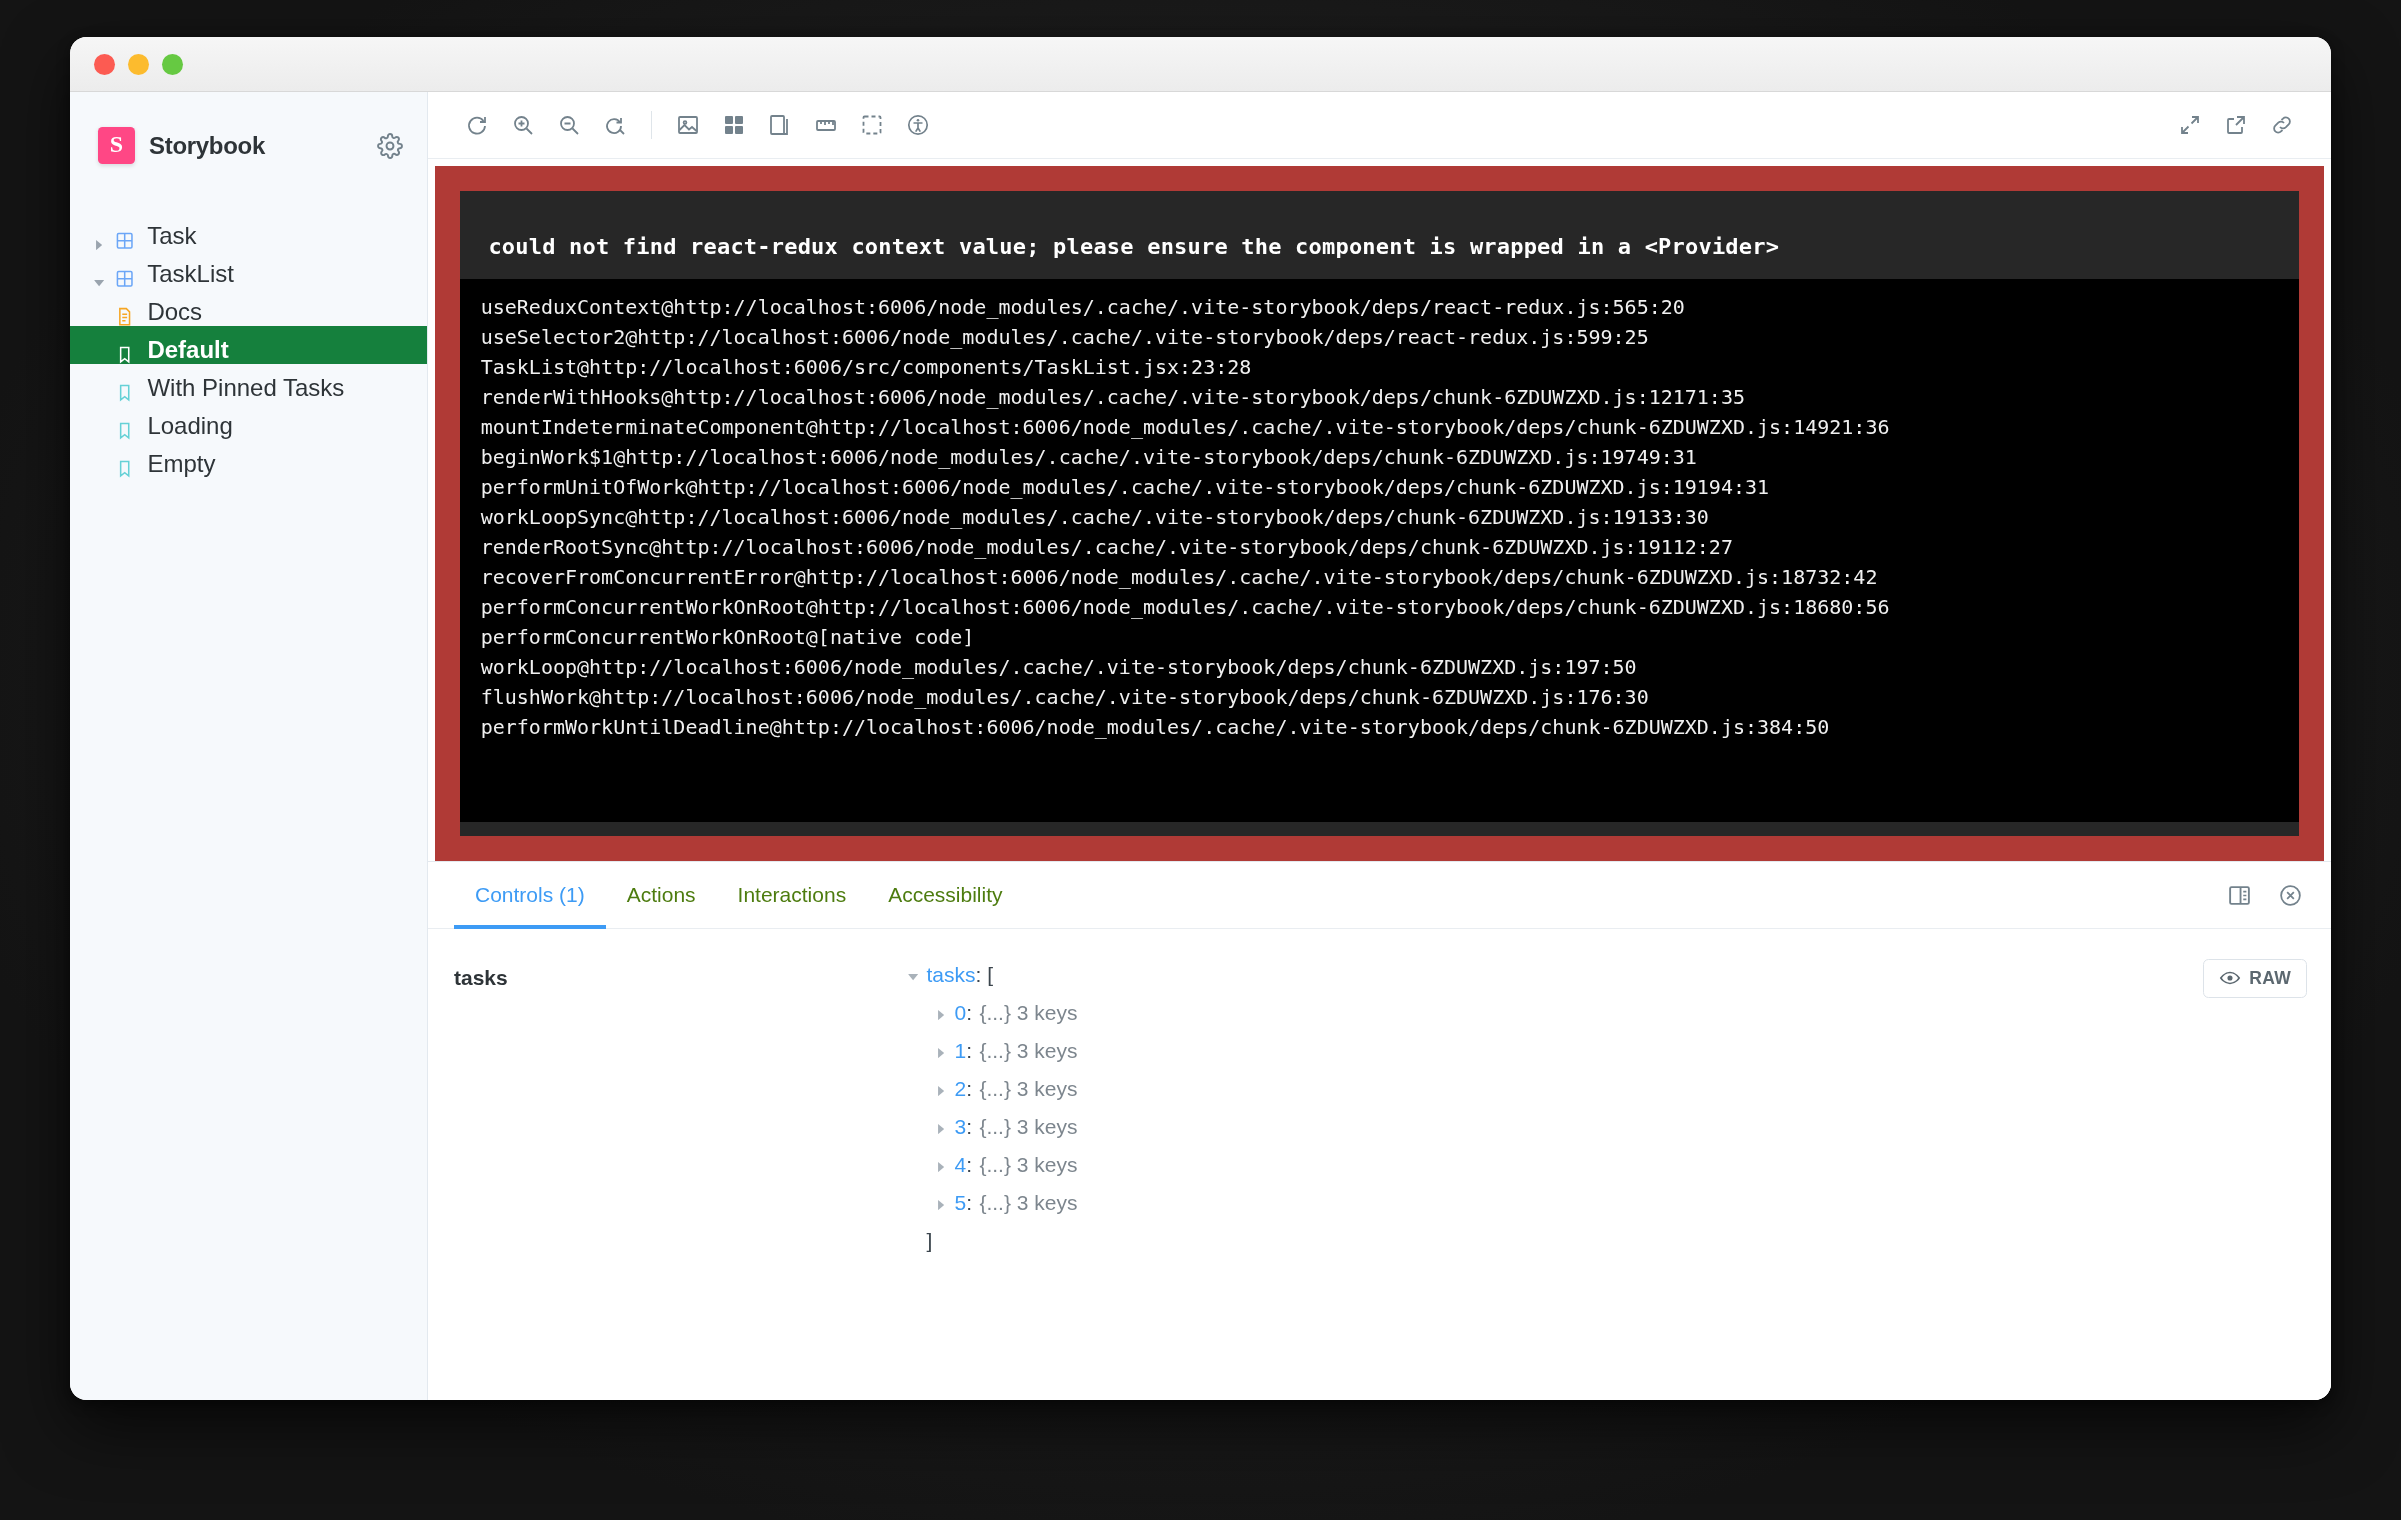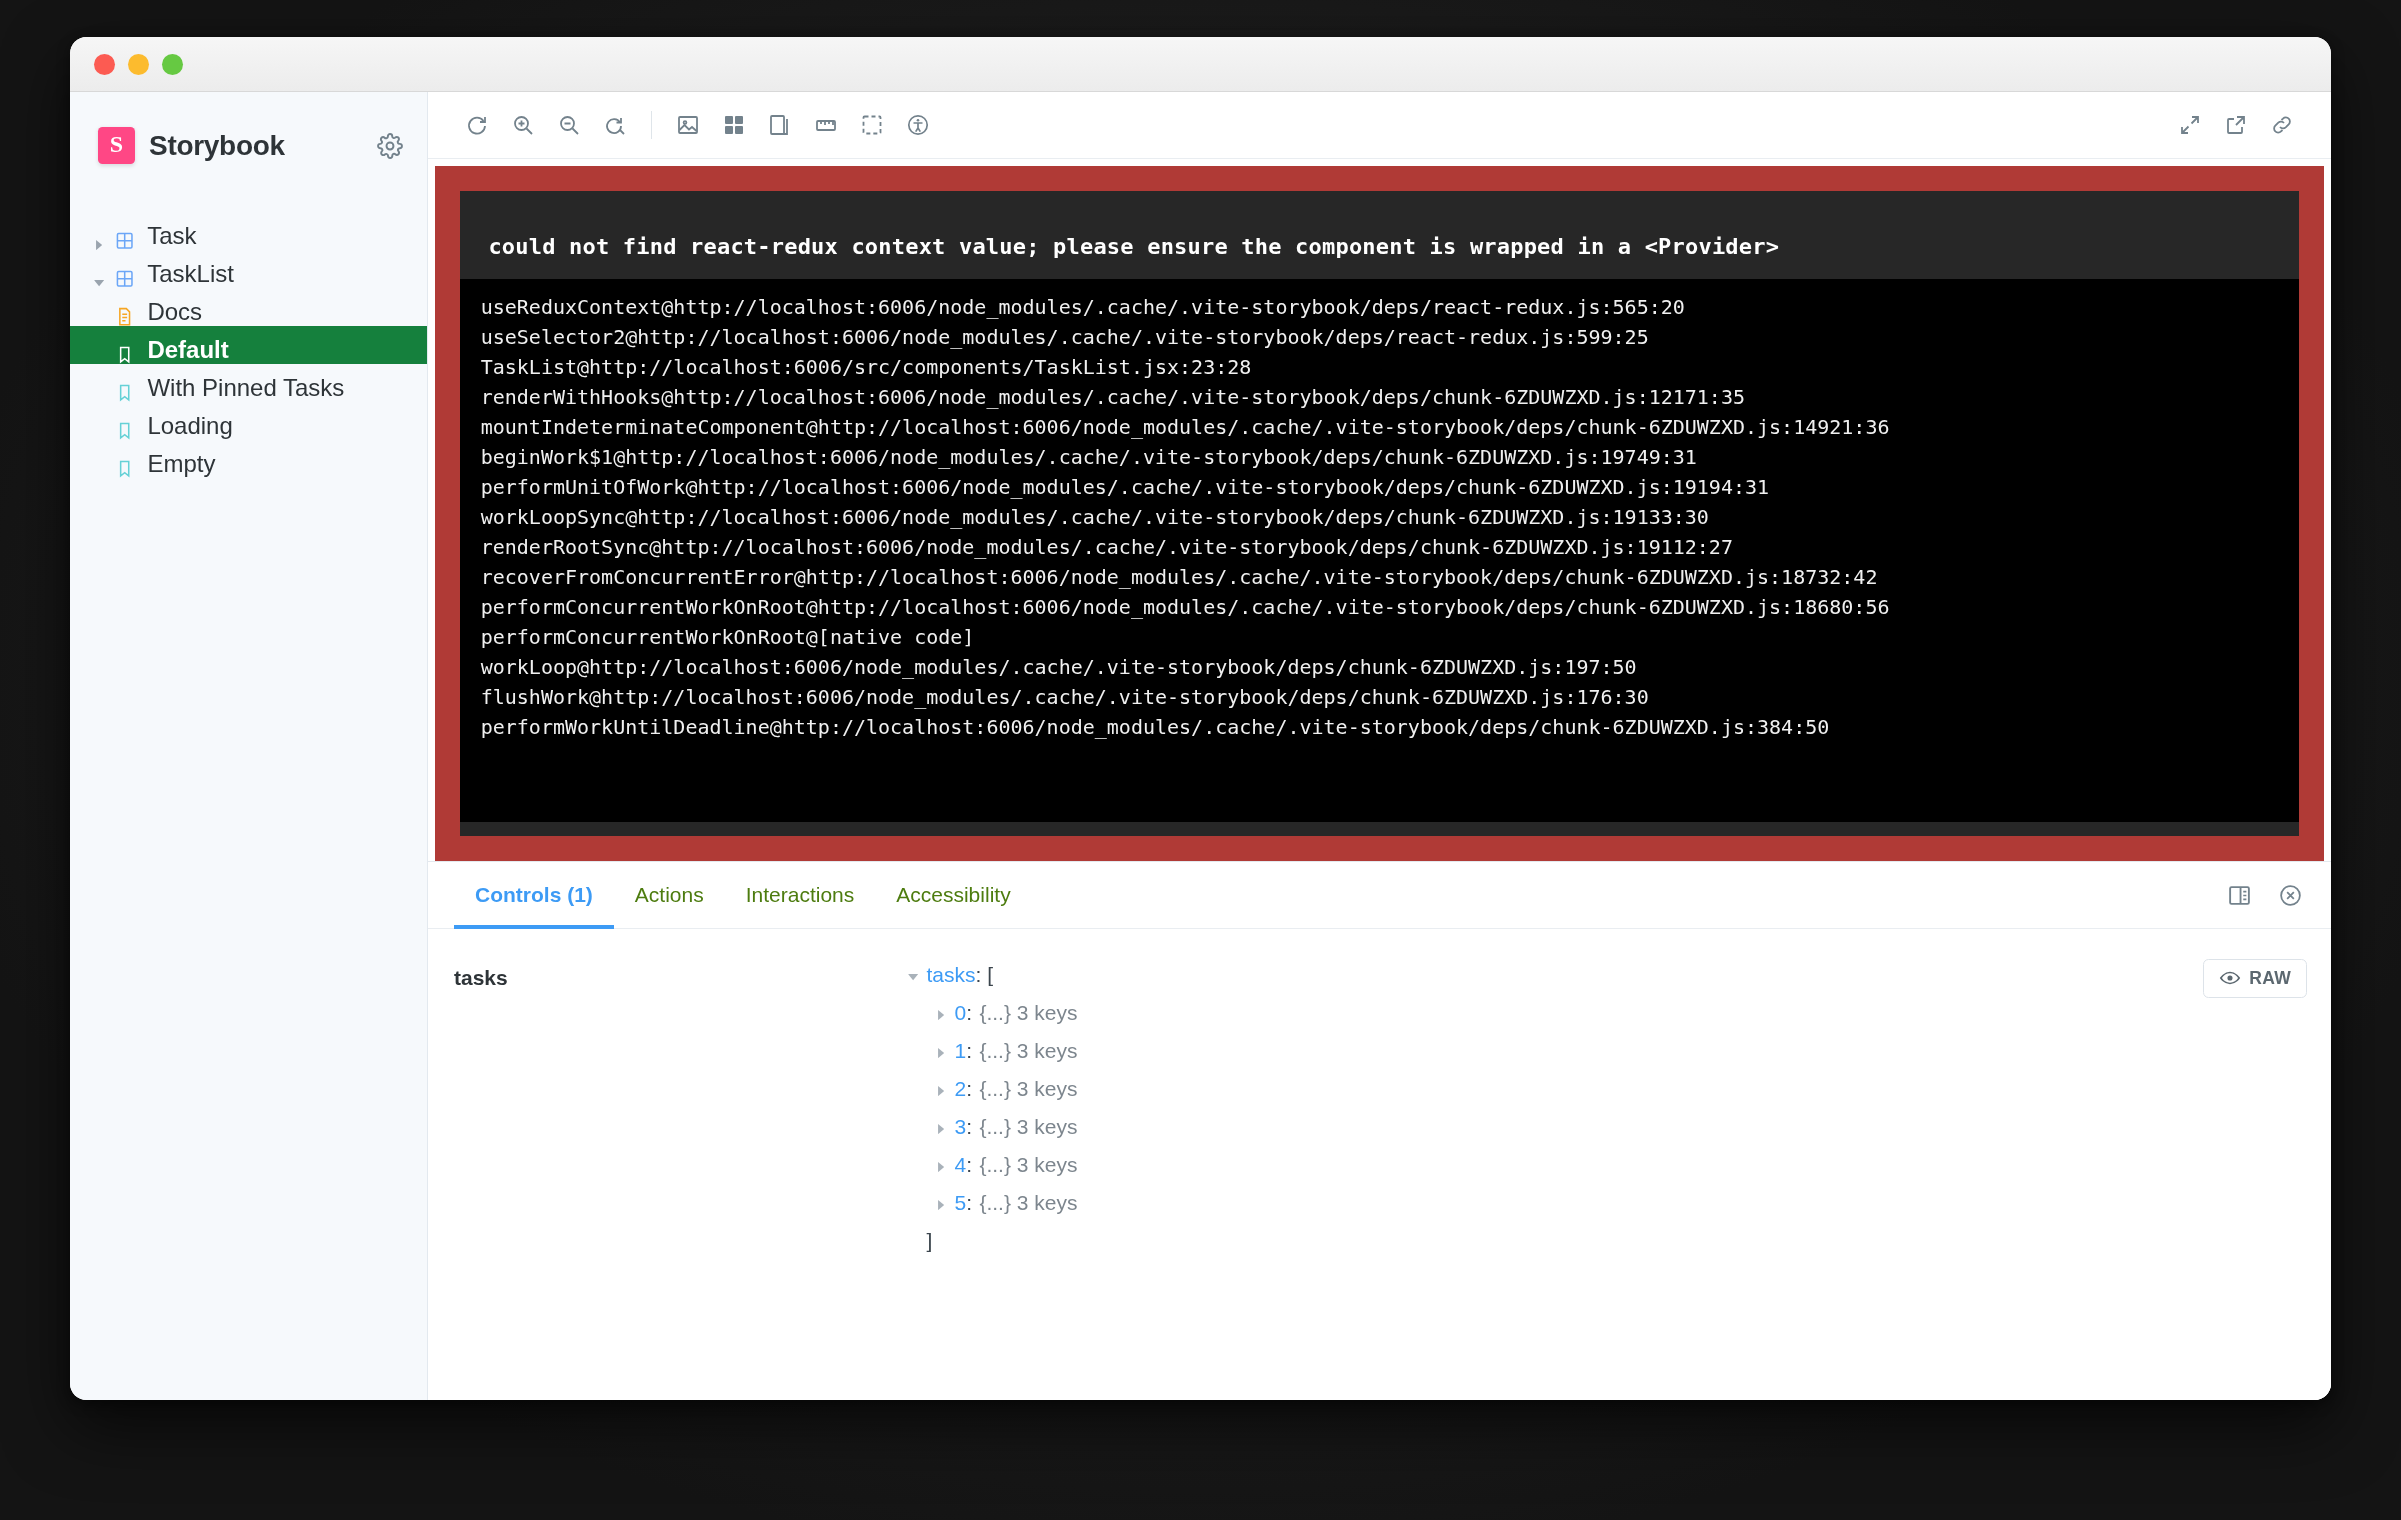--- a/index.html
+++ b/index.html
@@ -54,21 +54,21 @@
   .sb-logo {
     width: 37px; height: 37px; border-radius: 4.6px;
     background: #ff4785; position: relative;
     display: flex; align-items: center; justify-content: center;
     color: #fff; font-weight: bold; font-size: 24px;
     font-family: "Liberation Serif", serif;
     box-shadow: 0 1.8px 4.6px rgba(0,0,0,.12);
   }
   .sb-logo span { position: relative; top: -0.9px; }
   .sb-title {
-    margin-left: 14px; font-size: 28px; font-weight: bold;
+    margin-left: 14px; font-size: 24px; font-weight: bold;
     color: #2e3438; letter-spacing: -0.3px; flex: 1;
   }
   .gear { width: 26px; height: 26px; color: #73828c; cursor: pointer; }
 
   .sb-search-wrap { padding: 28px 24px 0 28px; }
   .sb-search {
     height: 49px; border: 0.9px solid #d9e0e6; border-radius: 28px;
     background: #fff; display: flex; align-items: center;
     padding: 0 9.2px 0 20.3px;
   }
@@ -161,21 +161,21 @@
   #addons { flex: 1; display: flex; flex-direction: column; min-height: 0; background:#fff;
             border-top: 0.9px solid #e4e9ee; }
   .tabs {
     height: 67px; flex: 0 0 67px; display: flex; align-items: stretch;
     border-bottom: 0.9px solid #e9edf1; padding-left: 26px;
   }
   .tab {
     display: flex; align-items: center; padding: 0 21px;
     font-size: 21px; color: #4d7c0f; cursor: pointer; position: relative;
   }
-  .tab.active { color: #3d9bf5; font-weight: bold; }
+  .tab.active { color: #3d9bf5; font-weight: normal; }
   .tab.active::after {
     content: ""; position: absolute; left: 0; right: 0; bottom: -0.9px;
     height: 3.7px; background: #3d9bf5;
   }
   .tabs-gap { flex: 1; }
   .tab-icon {
     display: flex; align-items: center; padding: 0 13px; color: #73828c; cursor: pointer;
   }
   .tab-icon svg { width: 25px; height: 25px; }
   .tabs-pad { width: 14.8px; }

